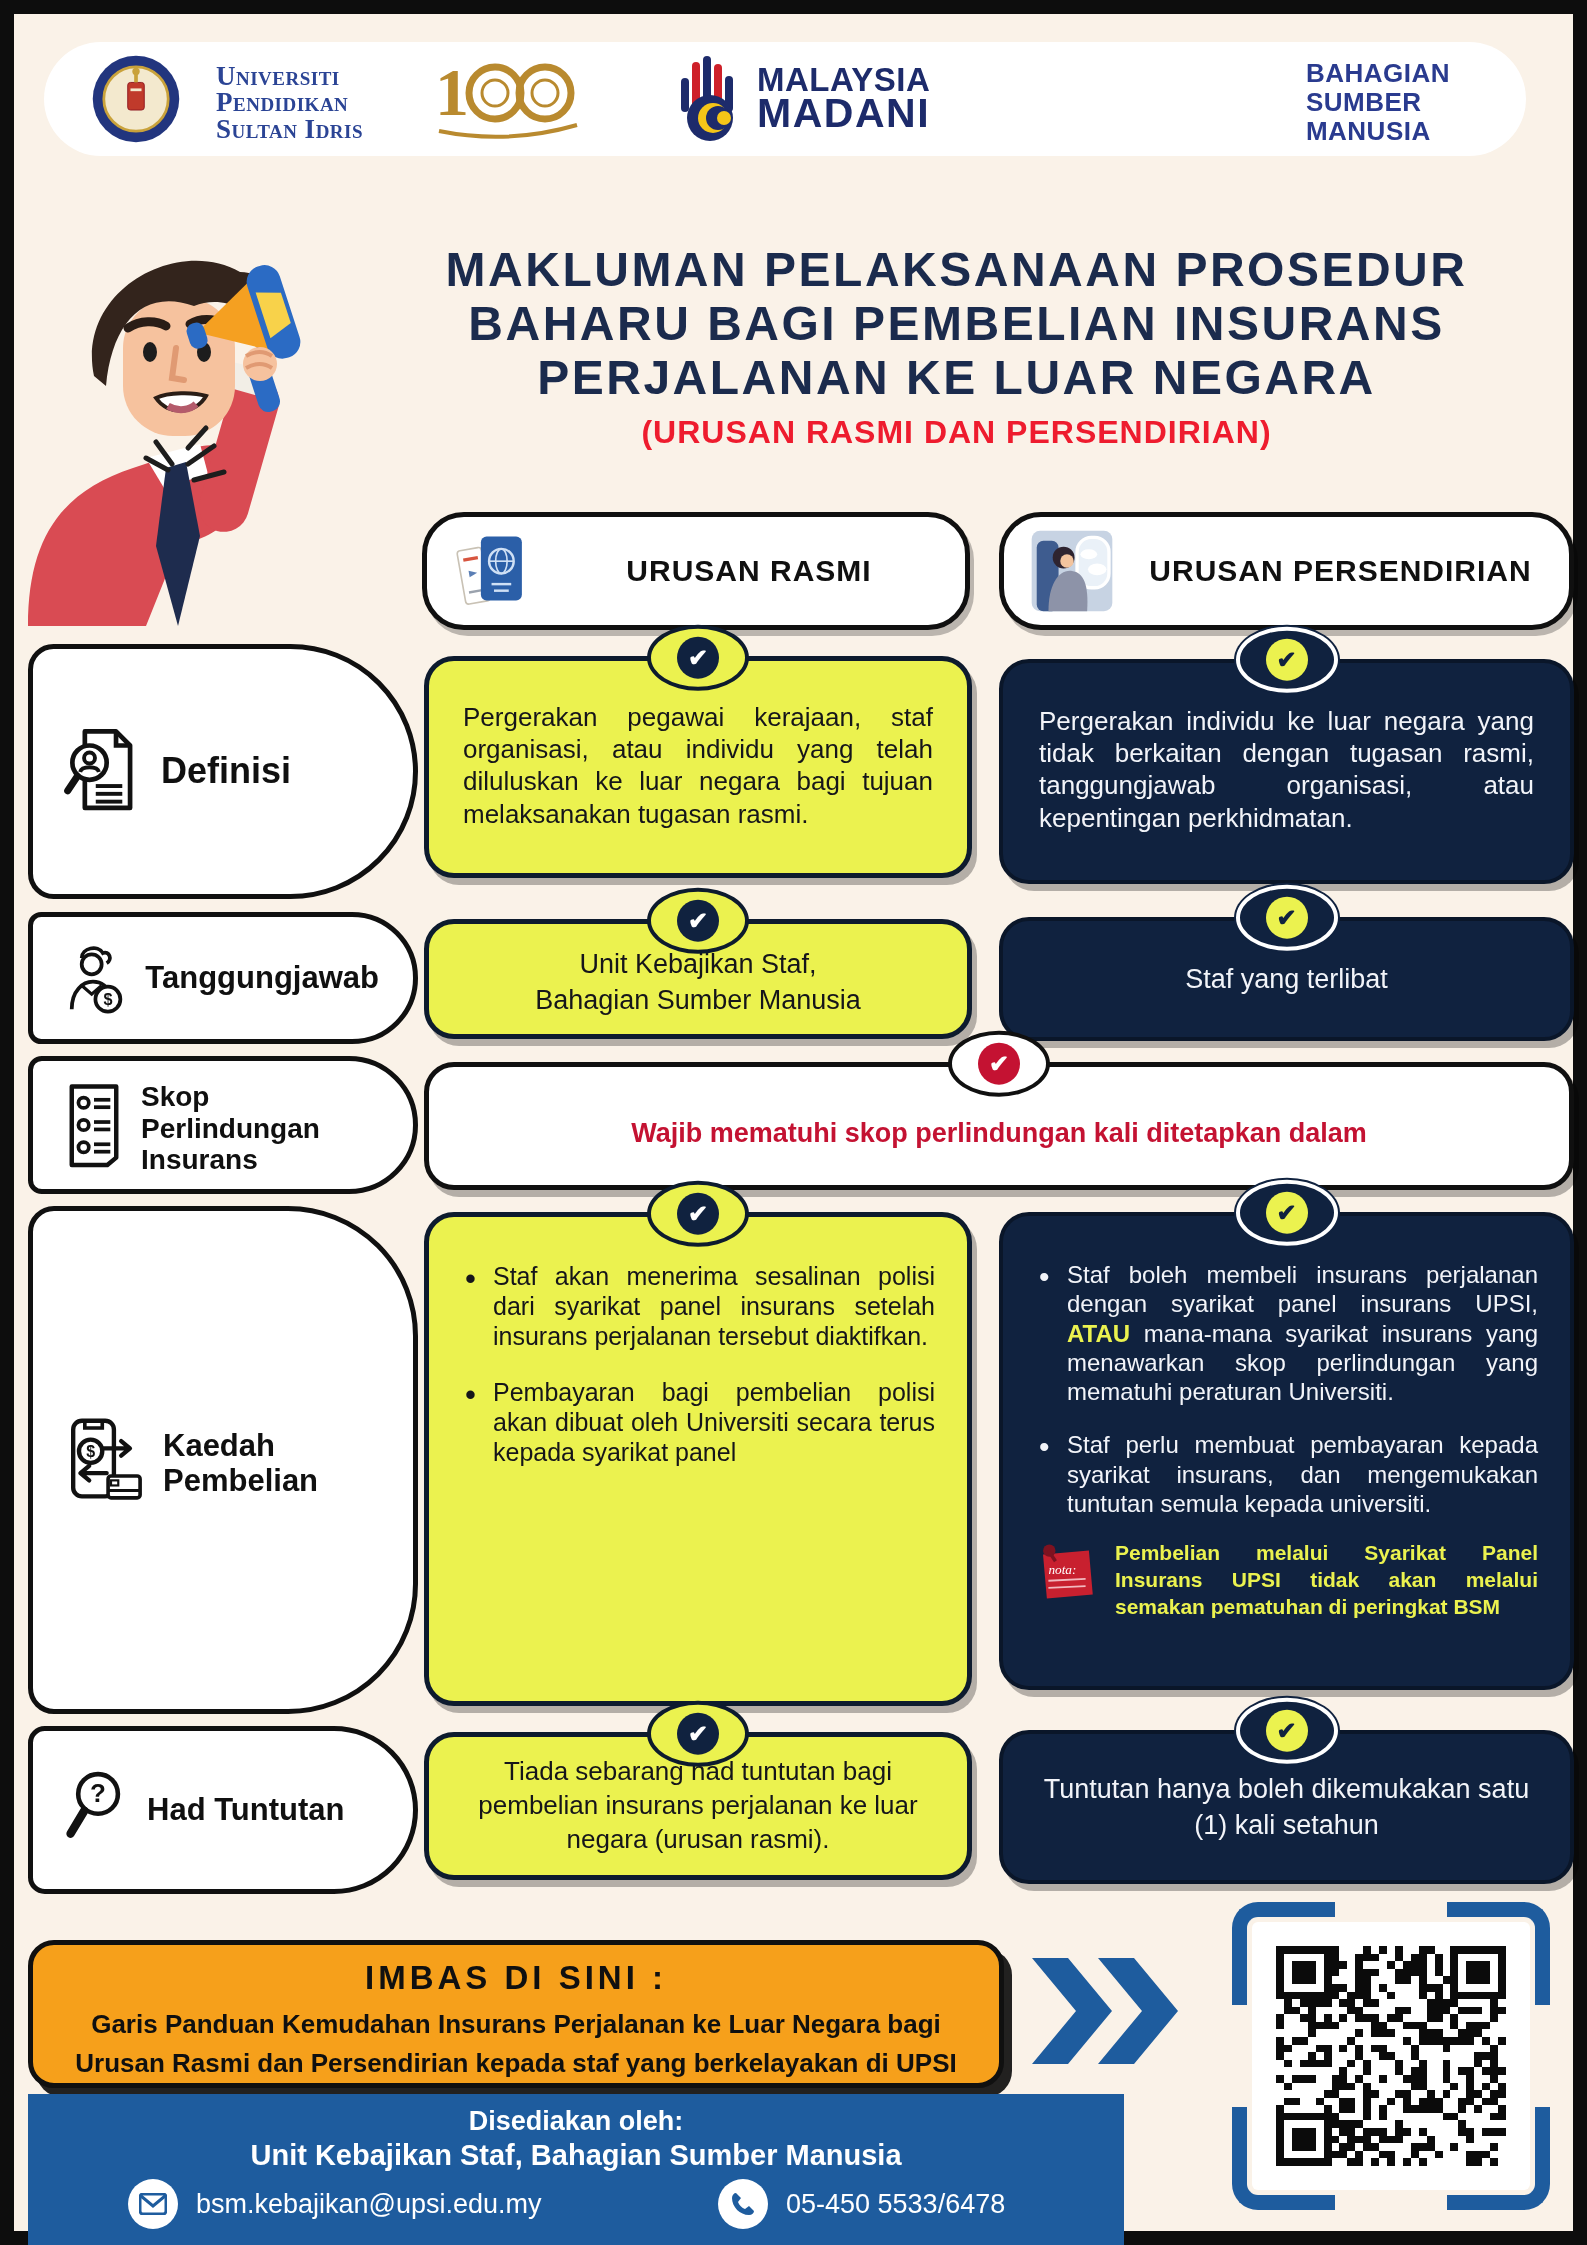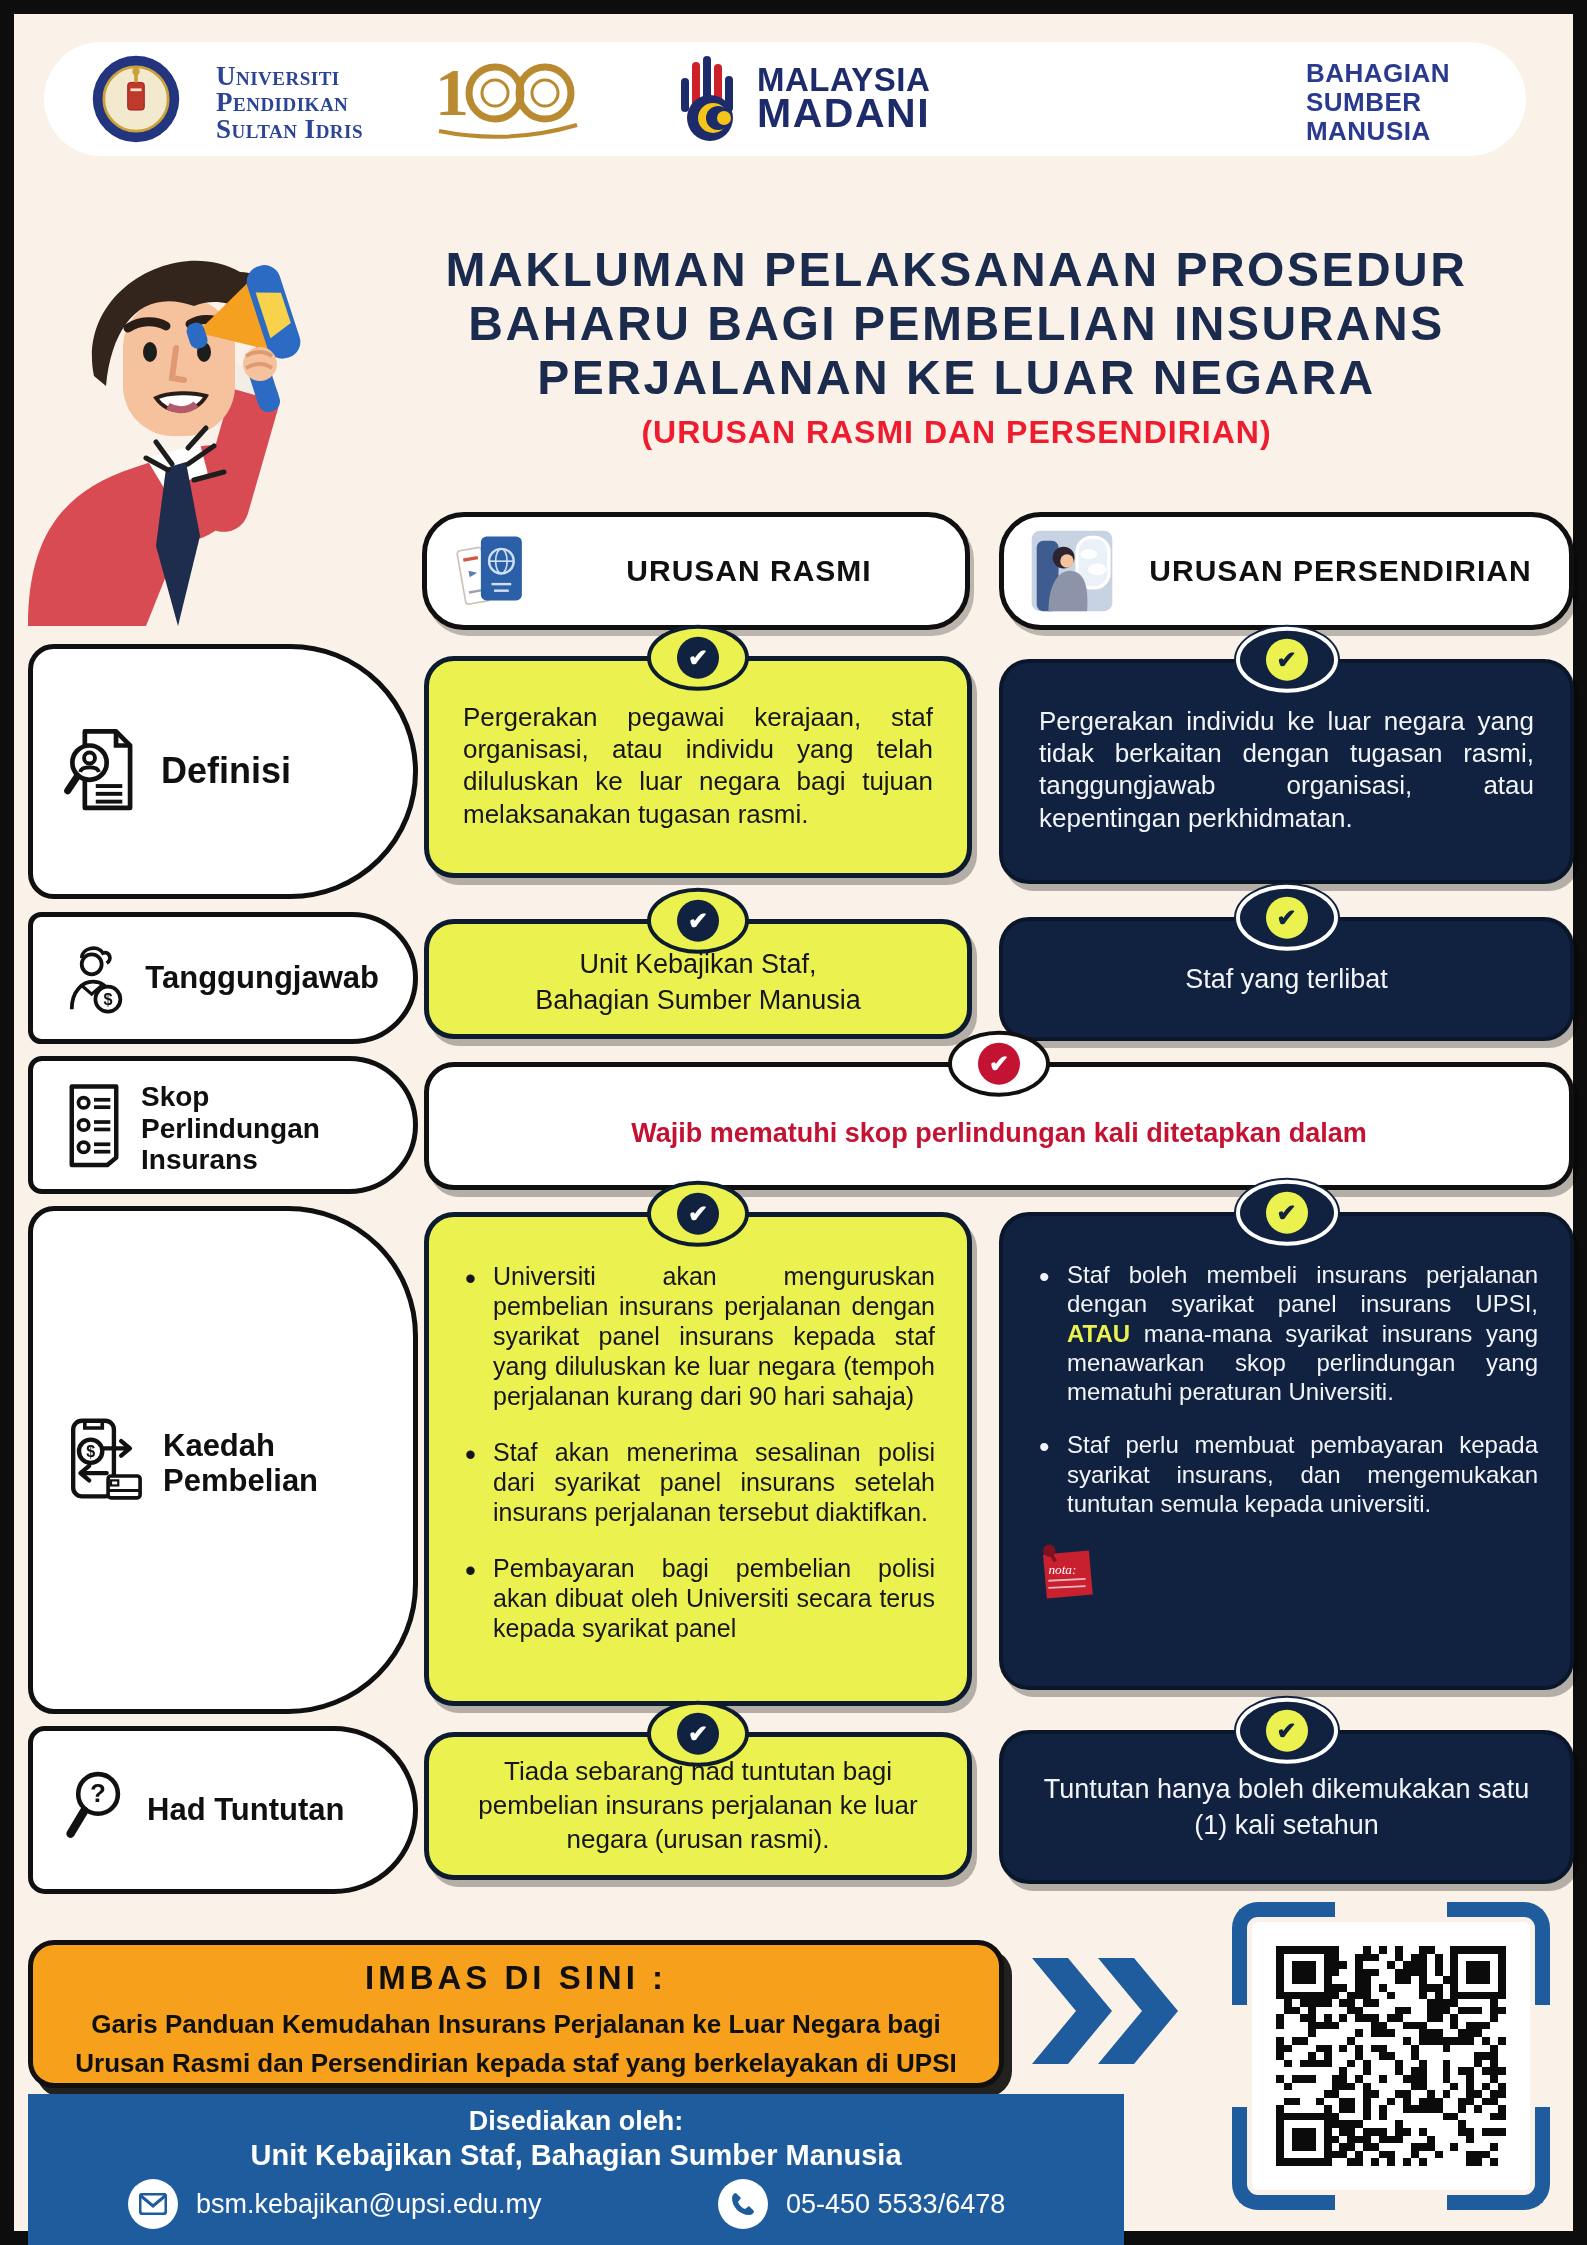--- a/index.html
+++ b/index.html
@@ -309,21 +309,20 @@
       </svg>
       <div class="txt preline" style="font-size:31px;">Kaedah
 Pembelian</div>
     </div>
 
     <div class="abs cbox box-yellow" style="left:410px;top:1198px;width:548px;height:494px;padding:44px 32px 18px;">
       <div class="badge badge-yellow">
           <div class="dot">✔</div>
         </div>
       <ul class="blist" style="font-size:25px;line-height:1.2;display:flex;flex-direction:column;gap:26px;">
-        <li>Universiti akan menguruskan pembelian insurans perjalanan dengan syarikat panel insurans kepada staf yang diluluskan ke luar negara (tempoh perjalanan kurang dari 90 hari sahaja)</li>
         <li>Staf akan menerima sesalinan polisi dari syarikat panel insurans setelah insurans perjalanan tersebut diaktifkan.</li>
         <li>Pembayaran bagi pembelian polisi akan dibuat oleh Universiti secara terus kepada syarikat panel</li>
       </ul>
     </div>
 
     <div class="abs cbox box-navy" style="left:985px;top:1198px;width:575px;height:478px;padding:44px 32px 16px;">
       <div class="badge badge-navy">
           <div class="dot">✔</div>
         </div>
       <ul class="blist" style="font-size:24px;line-height:1.22;display:flex;flex-direction:column;gap:24px;">
@@ -332,20 +331,21 @@
       </ul>
       <div class="note-row">
         <svg width="64" height="62" viewBox="0 0 70 70" style="flex:none;">
           <rect x="10" y="14" width="52" height="50" fill="#C8202F" transform="rotate(-5 36 39)"></rect>
           <circle cx="15" cy="12" r="7" fill="#7E1220"></circle>
           <line x1="14" y1="12" x2="22" y2="24" stroke="#7E1220" stroke-width="4"></line>
           <text x="14" y="38" font-size="15" font-style="italic" fill="#fff" font-family="Liberation Serif,serif">nota:</text>
           <line x1="14" y1="46" x2="56" y2="44" stroke="#F2B8BE" stroke-width="2"></line>
           <line x1="14" y1="54" x2="56" y2="52" stroke="#F2B8BE" stroke-width="2"></line>
         </svg>
+        <div class="note-txt">Pembelian melalui Syarikat Panel Insurans UPSI tidak akan melalui semakan pematuhan di peringkat BSM</div>
       </div>
     </div>
 
     <div class="abs label-box" style="top:1712px;height:168px;">
       <svg width="64" height="84" viewBox="0 0 80 110">
         <circle cx="44" cy="34" r="26" fill="#fff" stroke="#111" stroke-width="6"></circle>
         <text x="44" y="45" text-anchor="middle" font-size="34" font-weight="bold" fill="#111">?</text>
         <line x1="26" y1="56" x2="8" y2="86" stroke="#111" stroke-width="11" stroke-linecap="round"></line>
       </svg>
       <div class="txt" style="font-size:31px;">Had Tuntutan</div>

